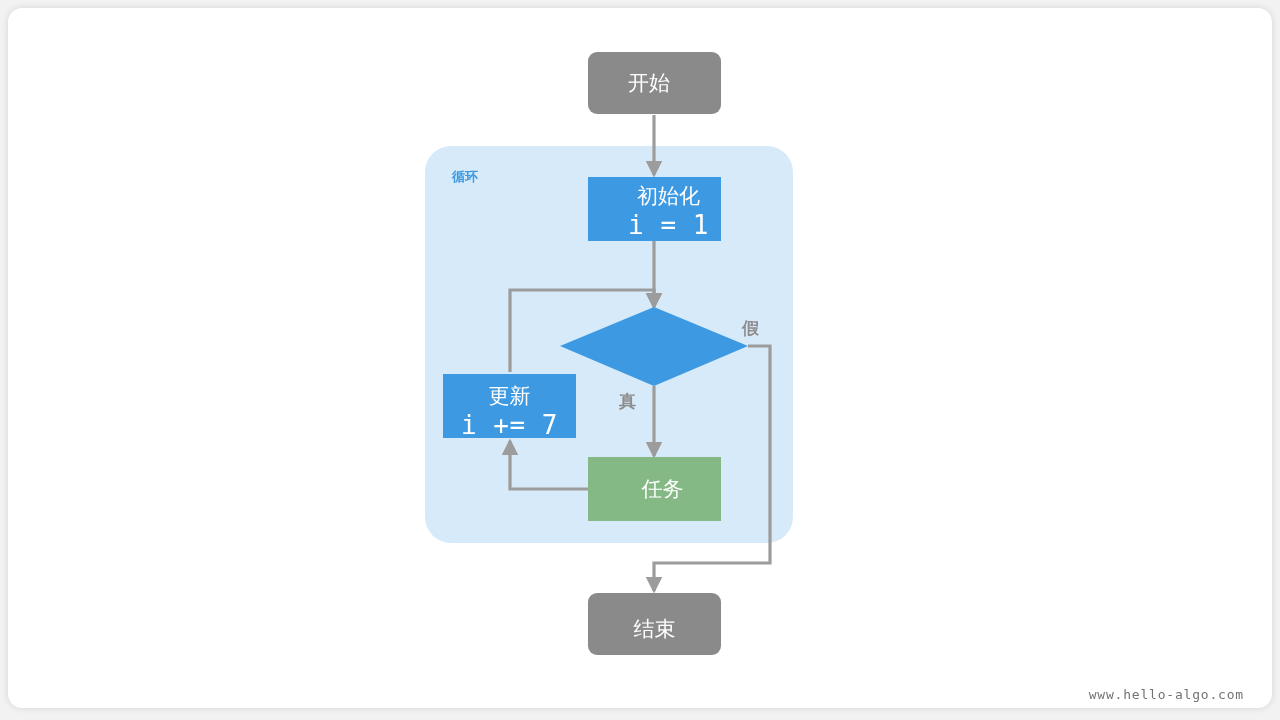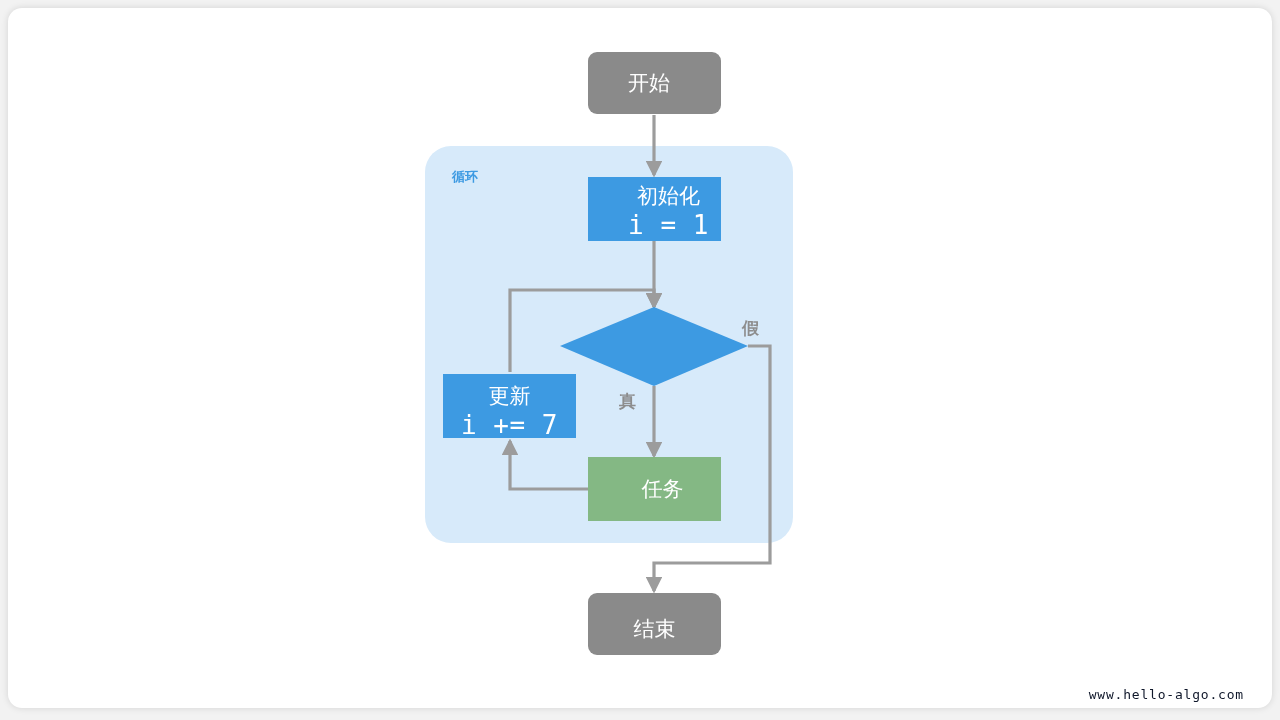--- a/index.html
+++ b/index.html
@@ -75,21 +75,21 @@
     font-weight: bold;
     color: #3d9ae2;
     white-space: nowrap;
   }
   #watermark {
     position: absolute;
     right: 36px;
     bottom: 18px;
     font-family: "DejaVu Sans Mono", "Liberation Mono", monospace;
     font-size: 13px;
-    color: #0f172a;
+    color: #737373;
     letter-spacing: 0.8px;
     white-space: nowrap;
   }
 </style>
 </head>
 <body>
 
 <div id="stage">
   <div id="card"></div>
 

